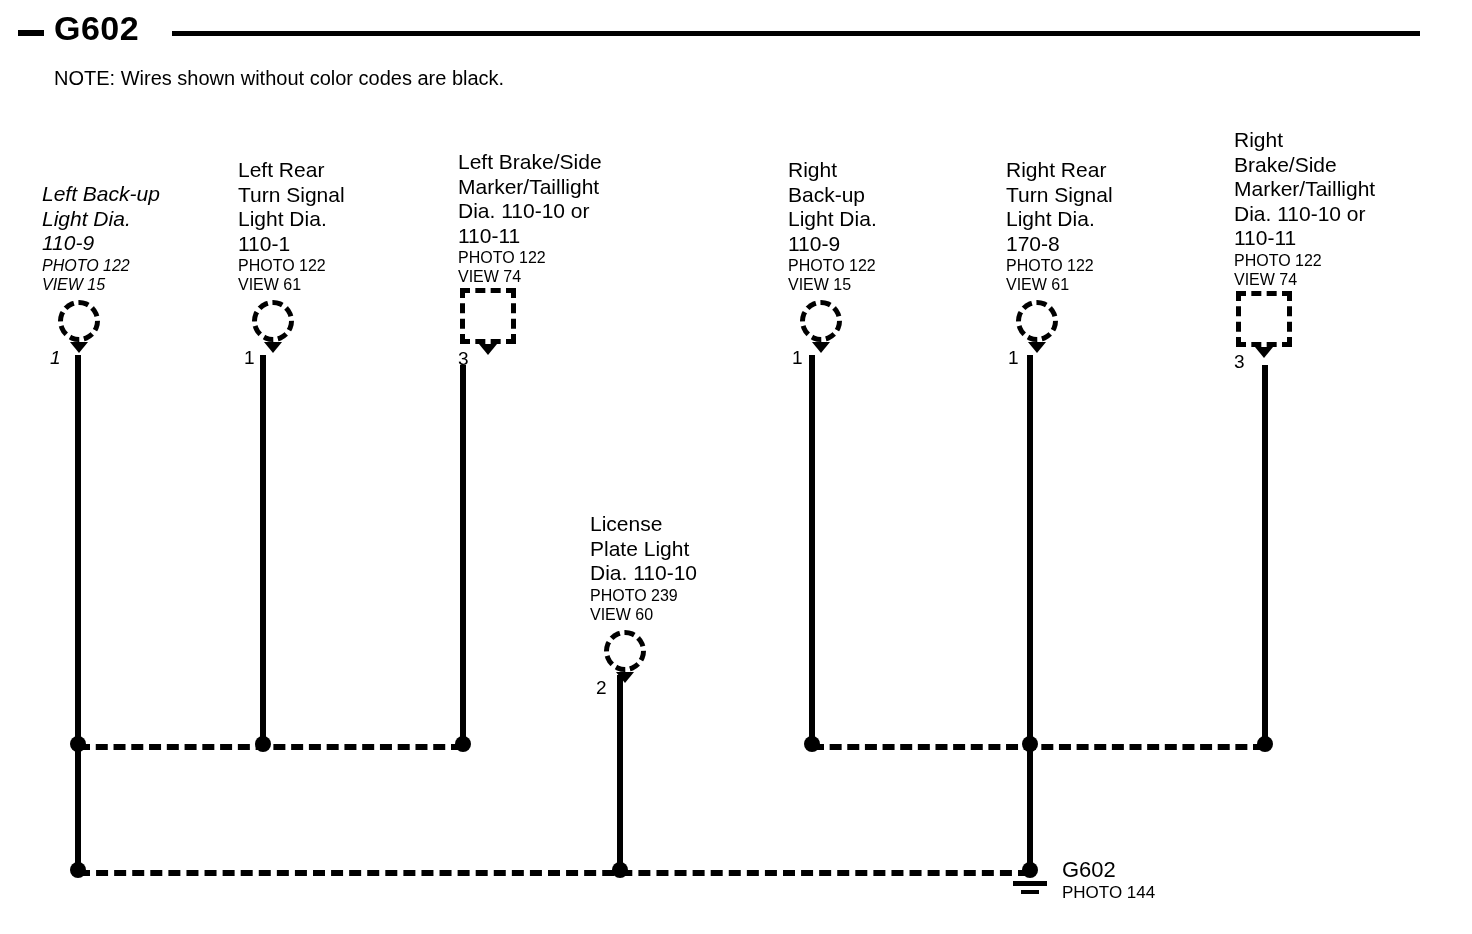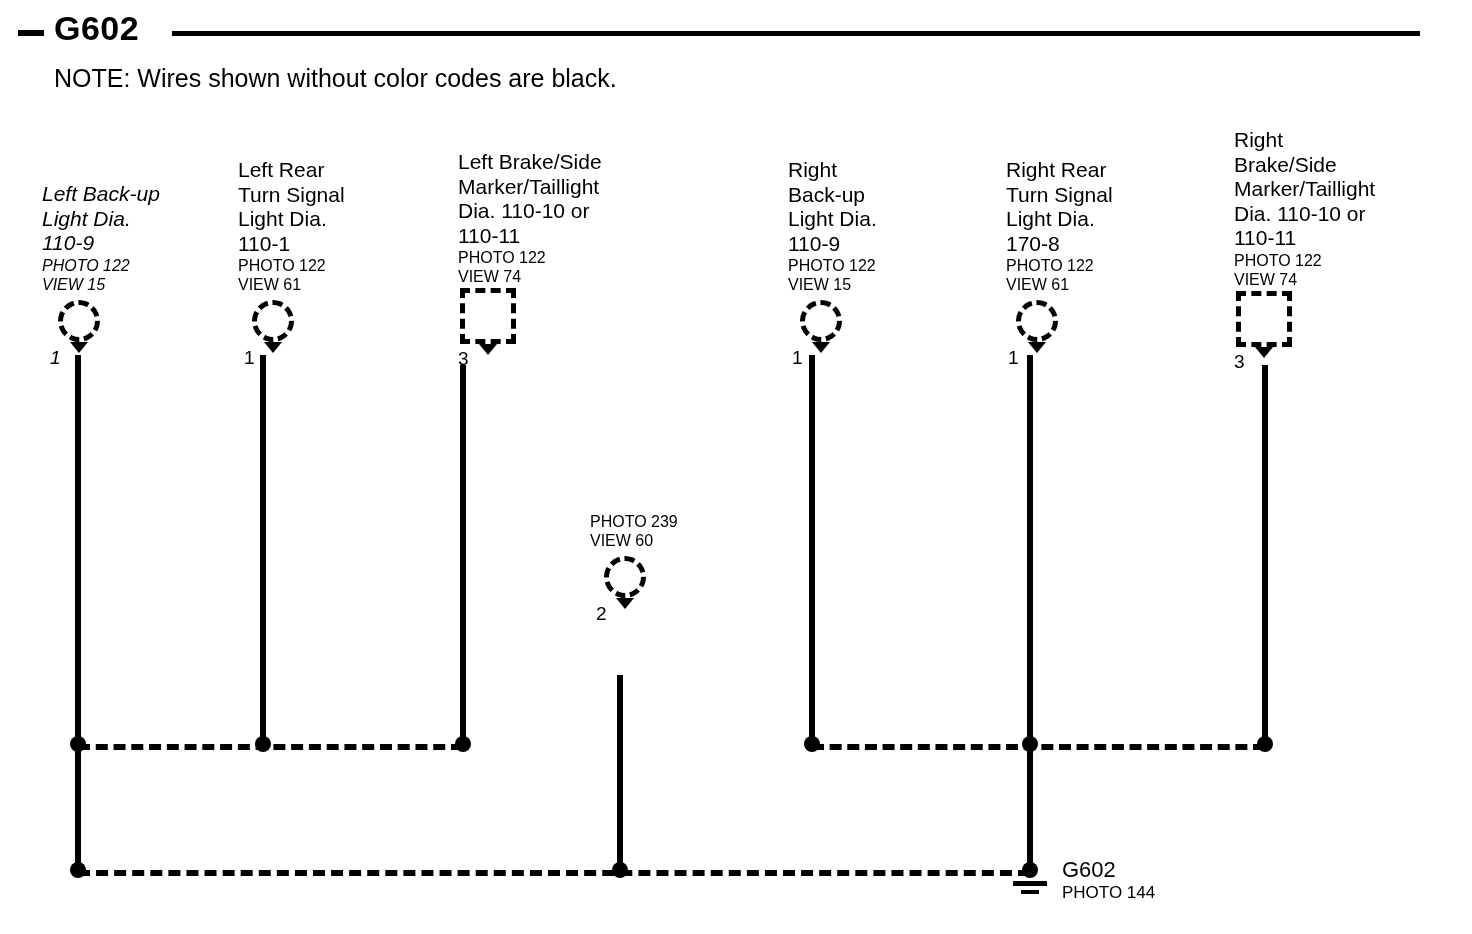--- a/index.html
+++ b/index.html
@@ -39,21 +39,21 @@
   }
   #header-rule {
     position: absolute;
     left: 172px; top: 31px;
     width: 1248px; height: 5px;
     background: #000;
   }
   #note-text {
     position: absolute;
     left: 54px; top: 62px;
-    font-size: 25px;
+    font-size: 20px;
     line-height: 32px;
     white-space: nowrap;
   }
 
   
   .component {
     position: absolute;
   }
   .comp-label {
     font-size: 21px;
@@ -229,20 +229,23 @@
   <div class="comp-sub">PHOTO 122</div>
   <div class="comp-sub">VIEW 74</div>
   <div class="sym-wrap">
     <div class="conn-square" style="left:2px; top:2px;"></div>
     <div class="term-y" style="left:21px; top:58px;"></div>
     <div class="pin-num" style="left:0px; top:63px;">3</div>
   </div>
 </div>
 
 <div class="component" style="left:590px; top:512px;">
+  <div class="comp-label">License
+Plate Light
+Dia. 110-10</div>
   <div class="comp-sub">PHOTO 239</div>
   <div class="comp-sub">VIEW 60</div>
   <div class="sym-wrap">
     <div class="conn-circle" style="left:14px; top:6px;"></div>
     <div class="term-y" style="left:26px; top:48px;"></div>
     <div class="pin-num" style="left:6px; top:54px;">2</div>
   </div>
 </div>
 
 <div class="vwire" style="left:75px; top:355px; height:390px;"></div>

